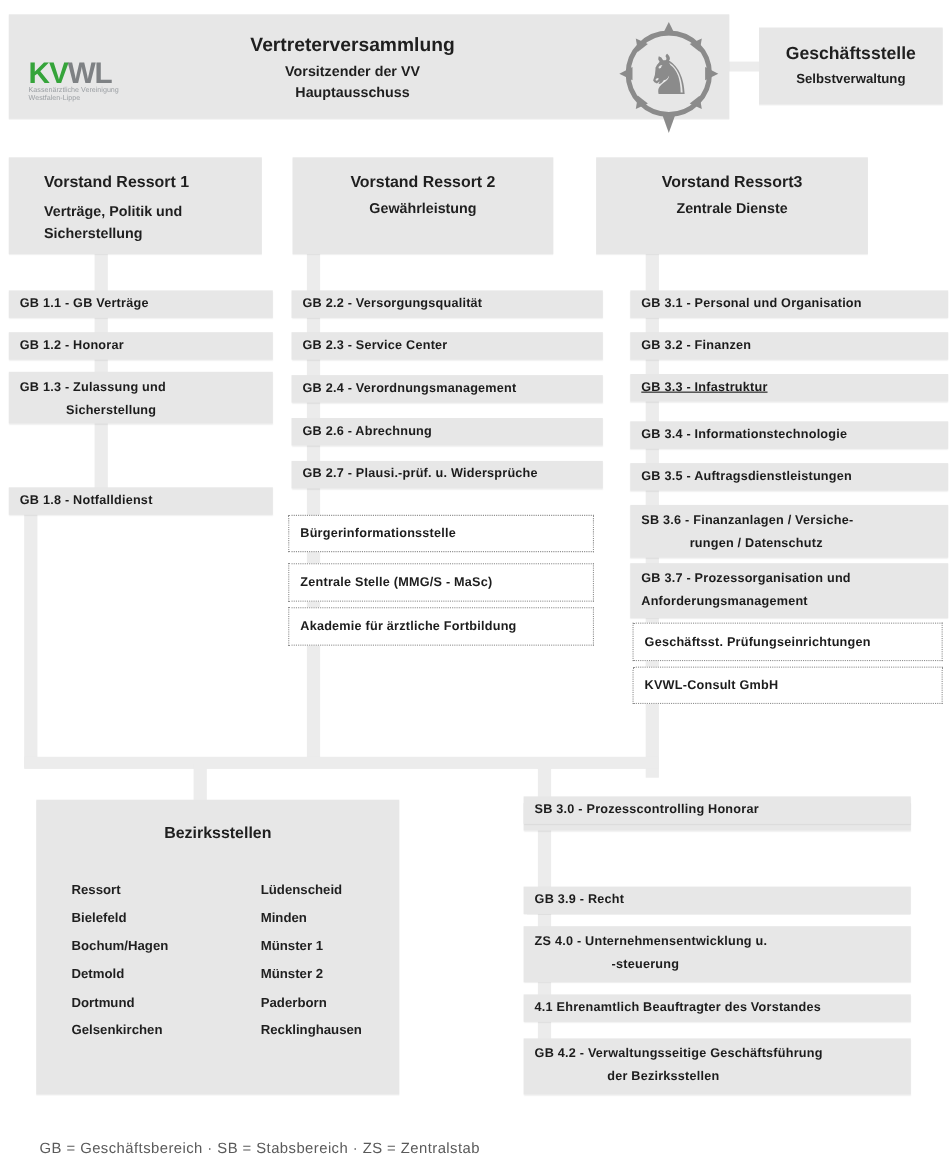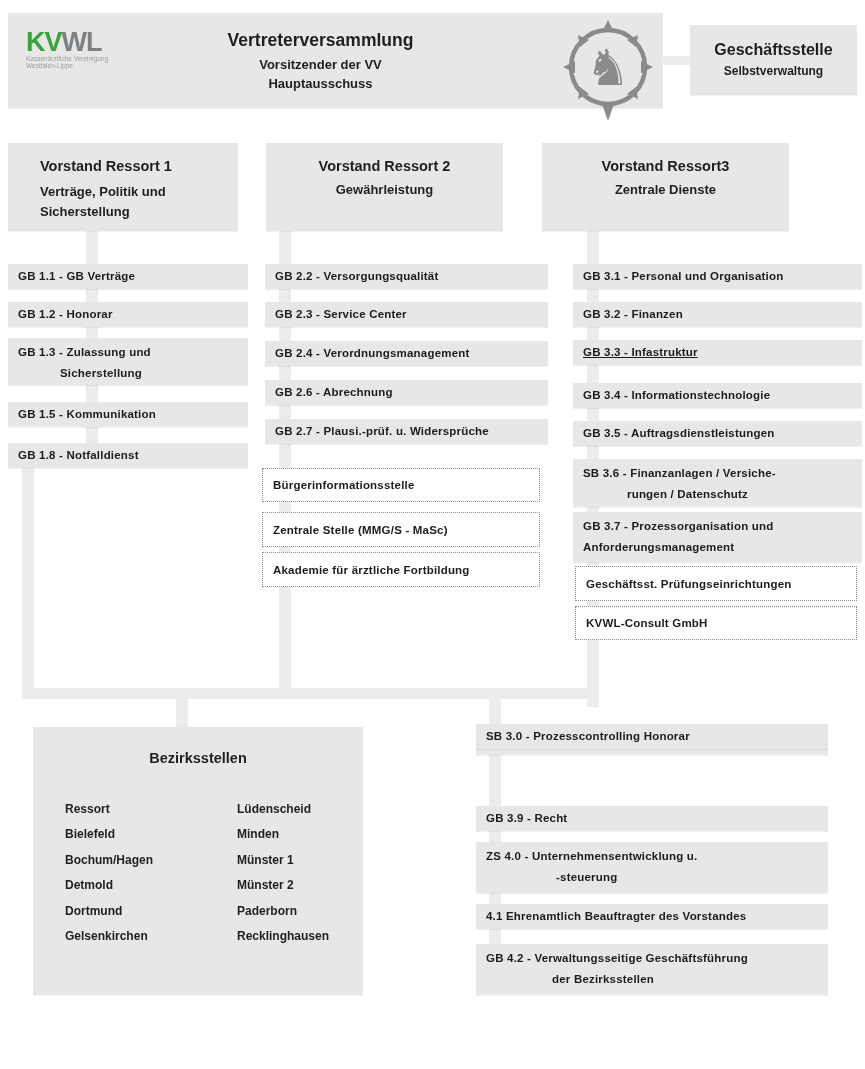--- a/index.html
+++ b/index.html
@@ -24,21 +24,21 @@
     font-size:11.5px;font-weight:bold;letter-spacing:.2px;color:#1c1c1c;
     box-sizing:border-box;display:flex;align-items:center;padding-left:10px;
   }
   .hdr-title{font-size:14.5px;font-weight:bold;}
   .hdr-sub{font-size:13px;font-weight:bold;white-space:pre-line;}
   .center{text-align:center;}
   .legend{
     position:absolute;left:36px;top:1036px;font-size:13.5px;color:#5a5a5a;
     letter-spacing:.4px;
   }
-  .logo-main{font-size:27px;font-weight:bold;letter-spacing:-1px;line-height:26px;}
+  .logo-main{font-size:27px;font-weight:bold;letter-spacing:-1px;line-height:26px;margin-top:24px;}
   .logo-kv{color:#35a43a;}
   .logo-wl{color:#7e8184;}
   .logo-sub{font-size:6.5px;color:#9b9fa3;line-height:7px;white-space:pre-line;}
   .title-main{font-size:17.5px;font-weight:bold;}
   .title-sub{font-size:13px;font-weight:bold;}
   .city{font-size:12px;font-weight:bold;line-height:25.4px;}
 </style>
 </head>
 <body>
 
@@ -95,21 +95,20 @@
     <div class="hdr-sub" style="margin-top:8px;">Gewährleistung</div>
   </div>
   <div class="gbox center" style="left:542px;top:143px;width:247px;height:88px;">
     <div class="hdr-title" style="margin-top:15px;">Vorstand Ressort3</div>
     <div class="hdr-sub" style="margin-top:8px;">Zentrale Dienste</div>
   </div>
 
   <div class="item one" style="left:8px;top:264px;width:230px;height:25px;"><span>GB 1.1 - GB Verträge</span></div>
   <div class="item one" style="left:8px;top:302px;width:230px;height:25px;"><span>GB 1.2 - Honorar</span></div>
   <div class="item two" style="left:8px;top:338px;width:230px;height:43px;"><span>GB 1.3 - Zulassung und</span><span class="l2" style="padding-left:42px;">Sicherstellung</span></div>
-  <div class="item one" style="left:8px;top:402px;width:230px;height:25px;"><span>GB 1.5 - Kommunikation</span></div>
   <div class="item one" style="left:8px;top:443px;width:230px;height:25px;"><span>GB 1.8 - Notfalldienst</span></div>
 
   <div class="item one" style="left:265px;top:264px;width:273px;height:25px;"><span>GB 2.2 - Versorgungsqualität</span></div>
   <div class="item one" style="left:265px;top:302px;width:273px;height:25px;"><span>GB 2.3 - Service Center</span></div>
   <div class="item one" style="left:265px;top:341px;width:273px;height:25px;"><span>GB 2.4 - Verordnungsmanagement</span></div>
   <div class="item one" style="left:265px;top:380px;width:273px;height:25px;"><span>GB 2.6 - Abrechnung</span></div>
   <div class="item one" style="left:265px;top:419px;width:273px;height:25px;"><span>GB 2.7 - Plausi.-prüf. u. Widersprüche</span></div>
 
   <div class="dotted" style="left:262px;top:468px;width:278px;height:34px;">
       <span>Bürgerinformationsstelle</span>
@@ -156,14 +155,15 @@
     </div>
   </div>
 
   <div class="item one" style="left:476px;top:730px;width:342px;height:25px;"><span>SB 1.6  - Politik und Public Affairs</span></div>
   <div class="item one" style="left:476px;top:724px;width:342px;height:25px;"><span>SB 3.0  - Prozesscontrolling Honorar</span></div>
   <div class="item one" style="left:476px;top:806px;width:342px;height:25px;"><span>GB 3.9  - Recht</span></div>
   <div class="item two" style="left:476px;top:842px;width:342px;height:47px;"><span>ZS 4.0 - Unternehmensentwicklung u.</span><span class="l2" style="padding-left:70px;">-steuerung</span></div>
   <div class="item one" style="left:476px;top:904px;width:342px;height:25px;"><span>4.1 Ehrenamtlich Beauftragter des Vorstandes</span></div>
   <div class="item two" style="left:476px;top:944px;width:342px;height:47px;"><span>GB 4.2 - Verwaltungsseitige Geschäftsführung</span><span class="l2" style="padding-left:66px;">der Bezirksstellen</span></div>
 
+  <div class="legend">GB = Geschäftsbereich   ·   SB = Stabsbereich   ·  ZS = Zentralstab</div>
 
 </div>
 
 </body></html>

